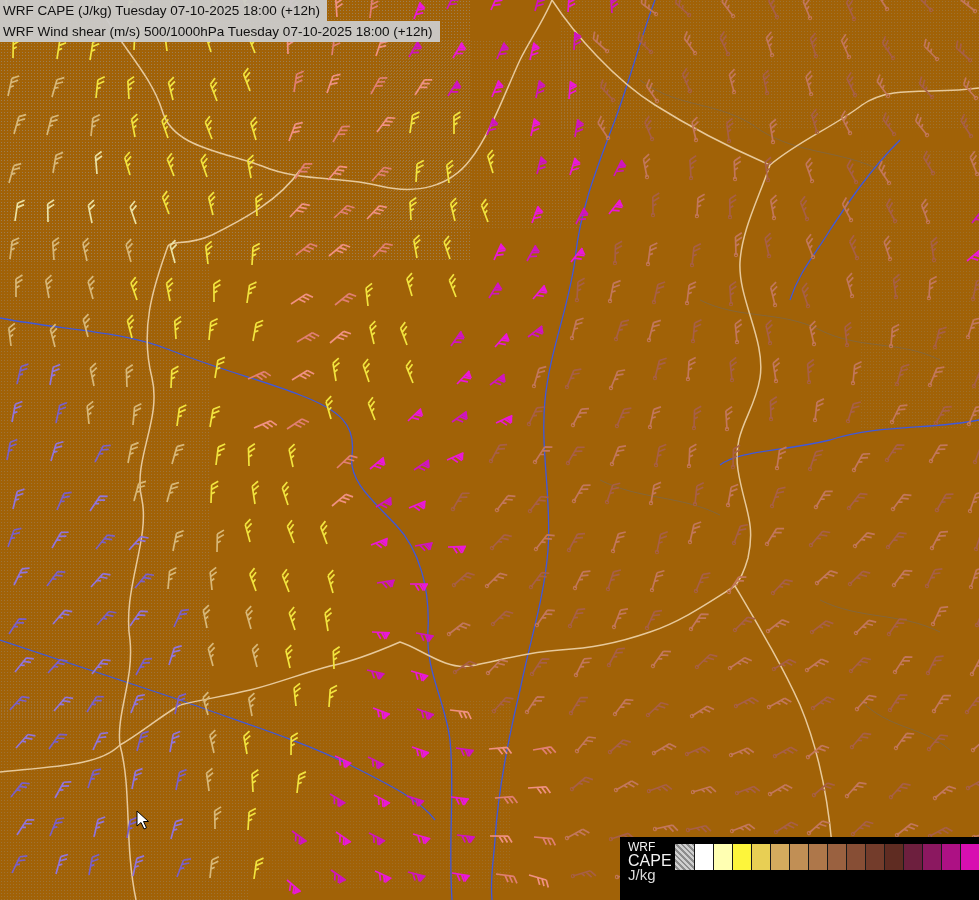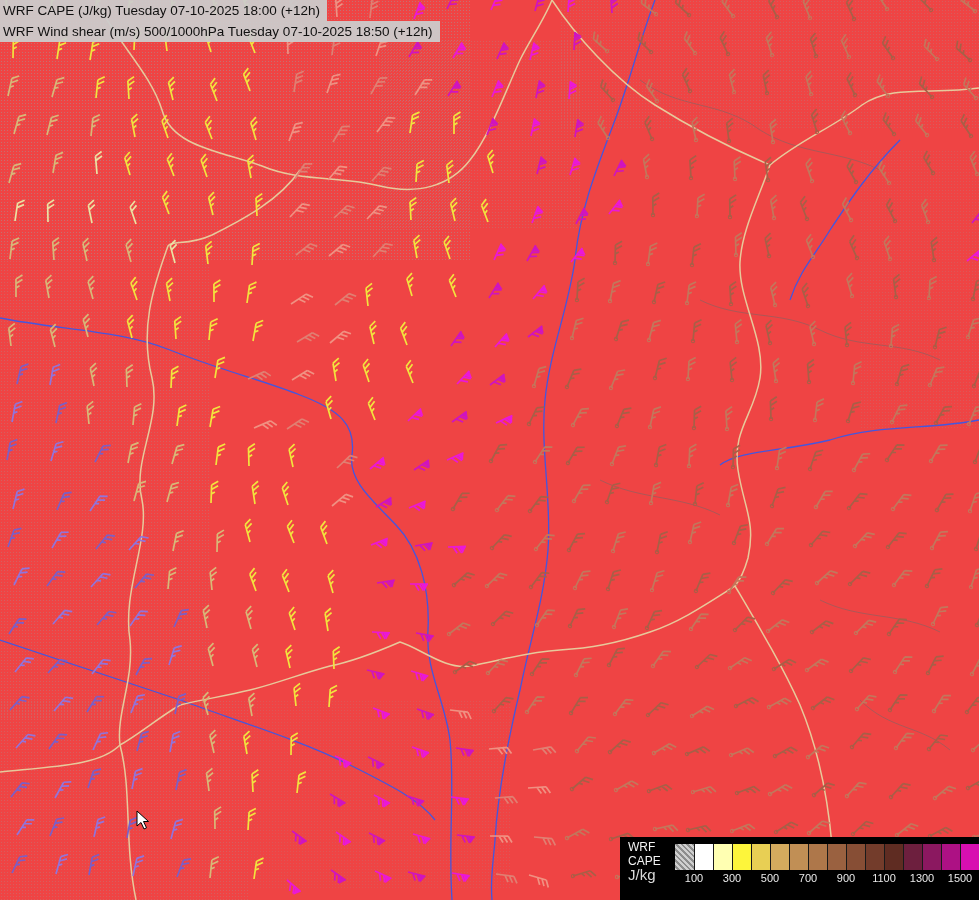--- a/index.html
+++ b/index.html
@@ -1,29 +1,29 @@
 <!DOCTYPE html>
 <html><head>
 <meta charset="utf-8">
 <style>
   html,body{margin:0;padding:0;background:#000;}
-  .stage{position:relative;width:979px;height:900px;background:#ef4444;overflow:hidden;
+  .stage{position:relative;width:979px;height:900px;background:#a16207;overflow:hidden;
          font-family:"Liberation Sans",sans-serif;}
   .stipple{position:absolute;z-index:1;
            background-image:radial-gradient(#9a9a9a 0.8px, transparent 0.9px);
            background-size:3px 3px;pointer-events:none;}
   #mapsvg{position:absolute;left:0;top:0;z-index:2;}
   .titlebox{position:absolute;left:0;top:0;z-index:5;}
   .titleline{display:table;background:rgba(203,203,203,0.95);color:#101010;
              font-size:13.5px;line-height:19px;padding:1px 7px 1px 3px;white-space:nowrap;}
   .legend{position:absolute;z-index:5;left:620px;top:837px;width:359px;height:63px;
           background:#000;display:flex;}
   .legend-info{width:48px;padding:3px 0 14px 8px;color:#f2f2f2;}
   .legend-info .l1{font-size:12px;line-height:14px;}
-  .legend-info .l2{font-size:12px;line-height:14px;}
+  .legend-info .l2{font-size:16px;line-height:14px;}
   .legend-info .l3{font-size:15px;line-height:13px;color:#dcdcdc;}
   .legend-barwrap{position:relative;margin-top:7px;}
   .legend-bar{display:flex;height:26px;}
   .swatch{width:19px;height:26px;box-sizing:border-box;border-left:1px solid #1a1a1a;}
   .swatch:first-child{border-left:none;}
   .swatch.hatch{background:repeating-linear-gradient(45deg,#cfcfcf 0 2px,#8d8d8d 2px 4px);}
   .legend-labels{position:relative;height:16px;color:#eaeaea;font-size:11px;}
   .legend-labels span{position:absolute;top:2px;transform:translateX(-50%);}
   .cursor{position:absolute;z-index:6;}
 </style>
@@ -2028,21 +2028,21 @@
         <circle r="1.7" cx="0" cy="0" stroke="#c2775c" fill="none" stroke-width="1"></circle>
       </g>
       <g transform="translate(969.0 875.0) rotate(81.4)">
         <path d="M 0 0 L 0 -18 M 0 -18 L 6.5 -22 M 0 -13.5 L 6.5 -17.5 M 0 -9 L 3.5 -11.2" stroke="#a75f47" fill="none" stroke-width="1.7"></path>
         <circle r="1.7" cx="0" cy="0" stroke="#a75f47" fill="none" stroke-width="1"></circle>
       </g>
     </svg>
 
   <div class="titlebox">
     <div class="titleline">WRF CAPE (J/kg) Tuesday 07-10-2025 18:00 (+12h)</div>
-    <div class="titleline">WRF Wind shear (m/s) 500/1000hPa Tuesday 07-10-2025 18:50 (+12h)</div>
+    <div class="titleline">WRF Wind shear (m/s) 500/1000hPa Tuesday 07-10-2025 18:00 (+12h)</div>
   </div>
 
   <div class="legend">
     <div class="legend-info">
       <div class="l1">WRF</div>
       <div class="l2">CAPE</div>
       <div class="l3">J/kg</div>
     </div>
     <div class="legend-barwrap">
       <div class="legend-bar" id="legend-bar">
@@ -2056,29 +2056,19 @@
           <div class="swatch" style="background: rgb(174, 119, 74);"></div>
           <div class="swatch" style="background: rgb(154, 97, 64);"></div>
           <div class="swatch" style="background: rgb(135, 78, 53);"></div>
           <div class="swatch" style="background: rgb(115, 60, 43);"></div>
           <div class="swatch" style="background: rgb(95, 44, 34);"></div>
           <div class="swatch" style="background: rgb(109, 31, 62);"></div>
           <div class="swatch" style="background: rgb(139, 24, 96);"></div>
           <div class="swatch" style="background: rgb(173, 17, 132);"></div>
           <div class="swatch" style="background: rgb(216, 15, 176);"></div>
         </div>
-      <div class="legend-labels" id="legend-labels">
-          <span style="left: 19px;">100</span>
-          <span style="left: 57px;">300</span>
-          <span style="left: 95px;">500</span>
-          <span style="left: 133px;">700</span>
-          <span style="left: 171px;">900</span>
-          <span style="left: 209px;">1100</span>
-          <span style="left: 247px;">1300</span>
-          <span style="left: 285px;">1500</span>
-        </div>
     </div>
   </div>
 
   <svg class="cursor" id="cursor" width="18" height="22" style="left: 136px; top: 810px;">
     <polygon points="1,1 1,16 5,12.5 8,19 10.5,17.8 7.5,11.5 12.5,11.5" fill="#ffffff" stroke="#000000" stroke-width="1"></polygon>
   </svg>
 </div>
 
 </body></html>

